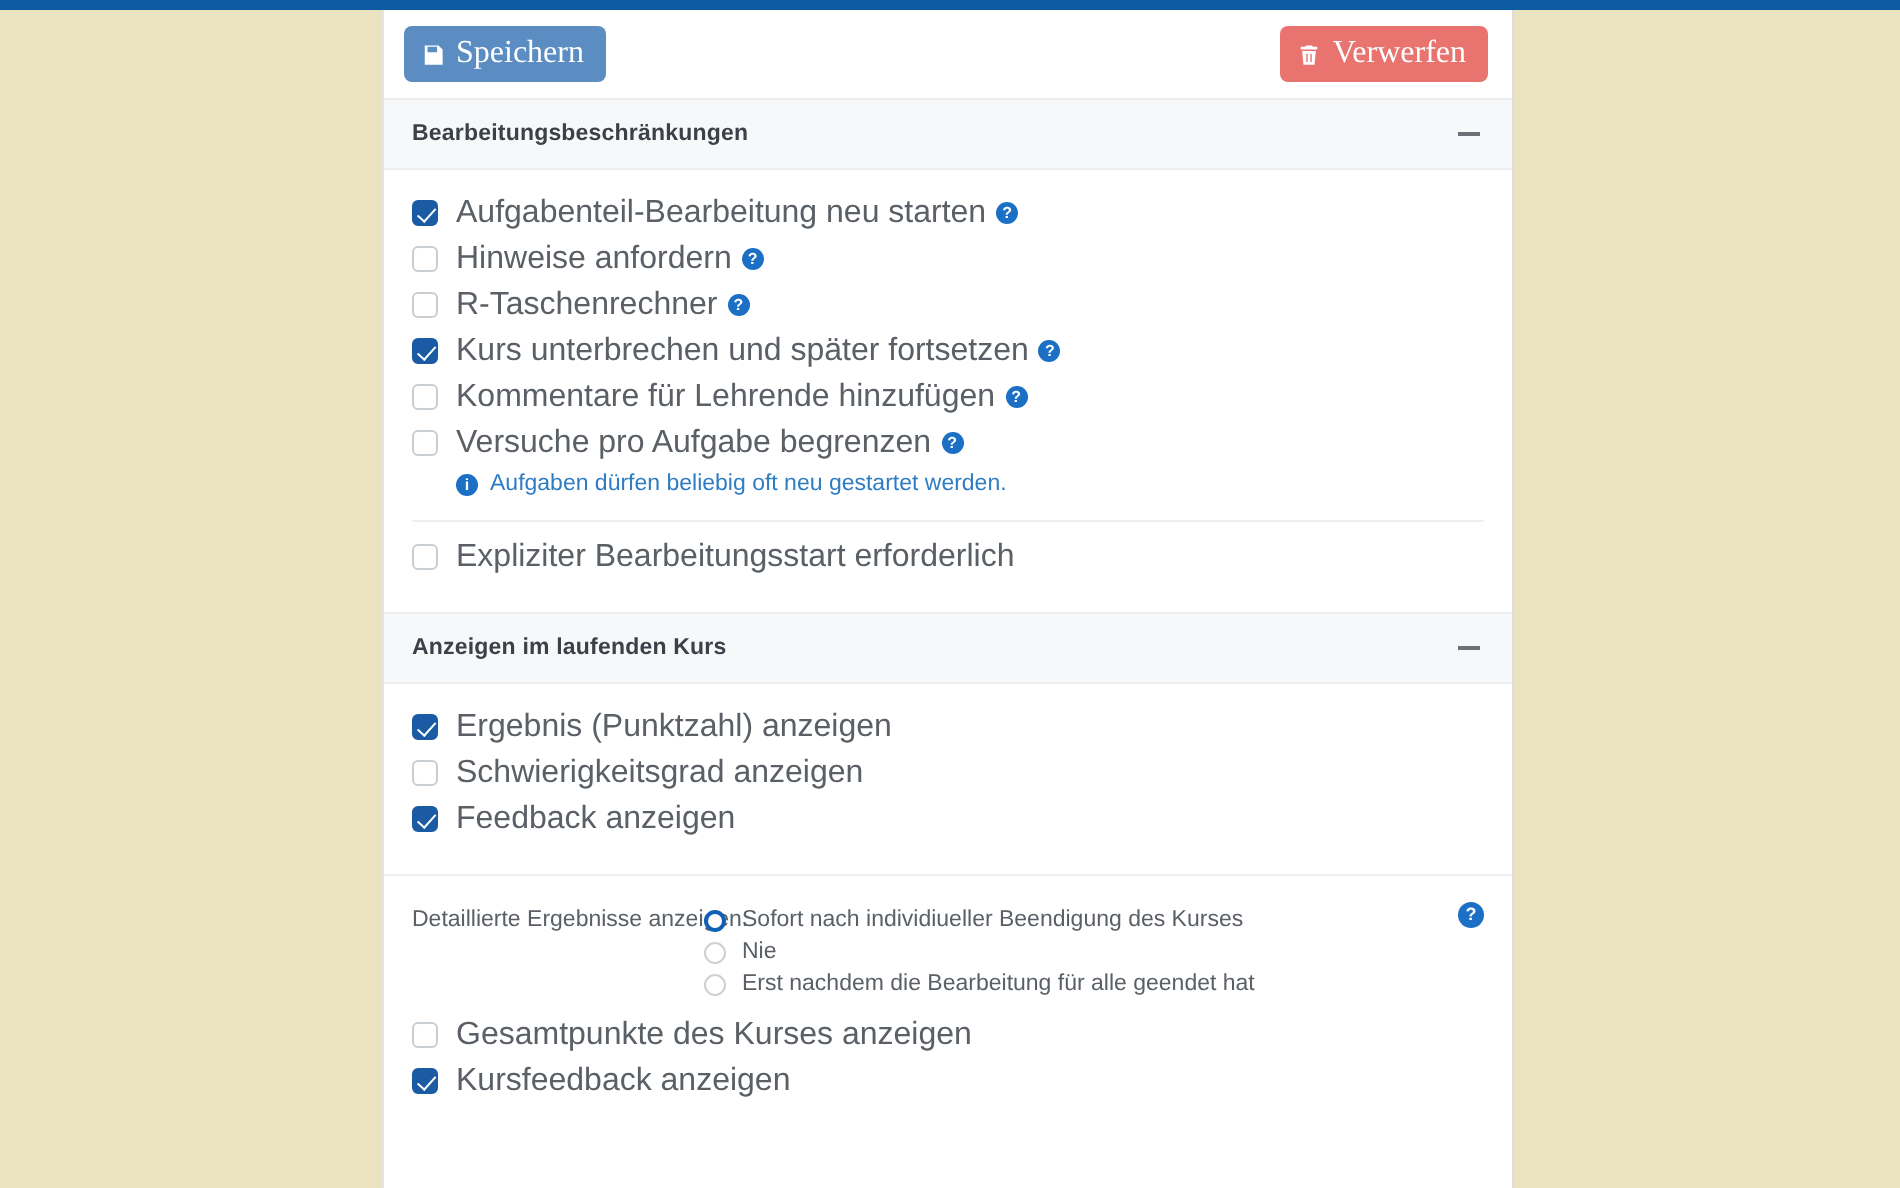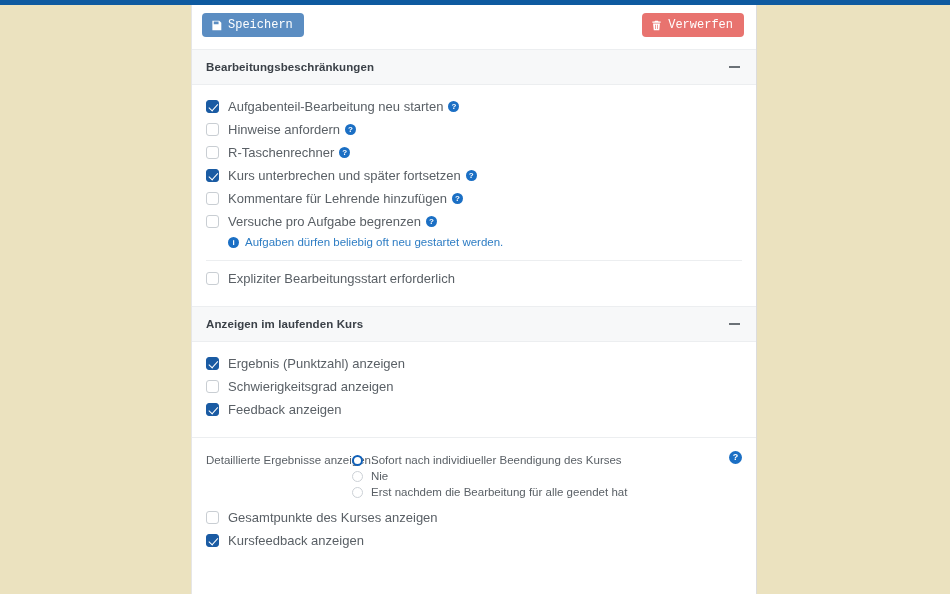--- a/index.html
+++ b/index.html
@@ -42,28 +42,28 @@
     background: #ffffff;
     padding: 8px 12px 0 10px;
   }
   .btn {
     display: inline-flex;
     align-items: center;
     gap: 6px;
     border: none;
     border-radius: 4px;
     color: #fff;
-    font-size: 12px;
-    font-family: Liberation Mono, monospace;
+    font-size: 16px;
+    font-family: Liberation Serif, serif;
     padding: 6px 11px 6px 9px;
     cursor: pointer;
     line-height: 1;
   }
   .btn-save { background: #5b8dc2; }
-  .btn-discard { background: #e8736f; position: absolute; right: 12px; top: 8px; align-items: flex-end;}
+  .btn-discard { background: #e8736f; position: absolute; right: 12px; top: 8px;}
   .btn .glyph { display:inline-block; width: 11px; height: 11px; }
   .btn .glyph svg { display:block; }
 
   
   .panel {
     margin: 4px 0 0 0;
     border-top: 1px solid #eceef0;
     background: #fff;
   }
   .section-head {
@@ -122,21 +122,21 @@
     content: "";
     position: absolute;
     left: 3.5px; top: 1px;
     width: 4px; height: 7.5px;
     border: solid #fff;
     border-width: 0 1.6px 1.6px 0;
     transform: rotate(42deg);
   }
 
   .row-label {
-    font-size: 13px;
+    font-size: 16px;
     color: #5a6066;
     white-space: nowrap;
   }
 
   .help {
     display: inline-flex;
     align-items: center;
     justify-content: center;
     width: 11px; height: 11px;
     border-radius: 50%;

